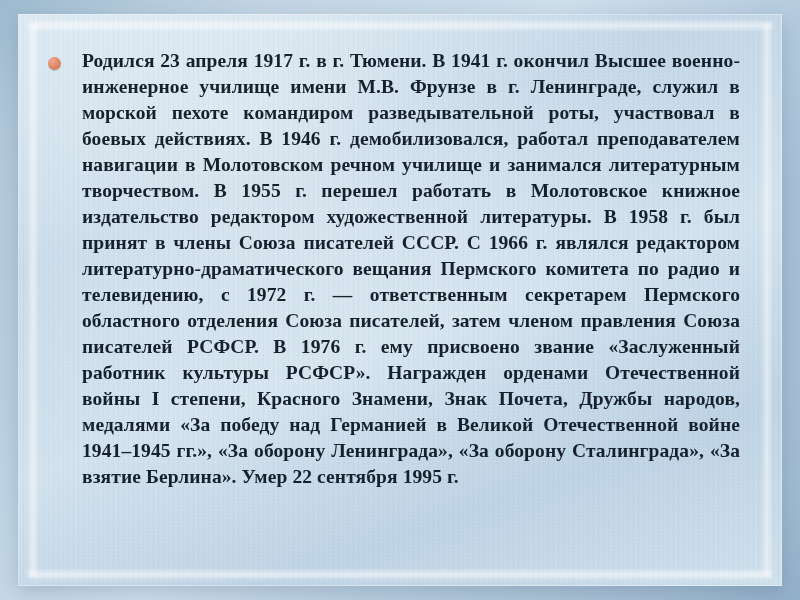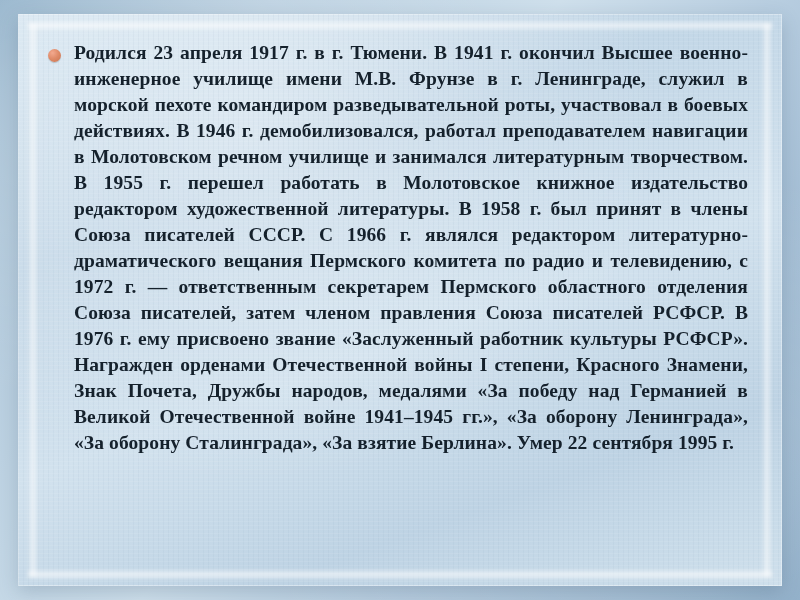--- a/index.html
+++ b/index.html
@@ -74,21 +74,21 @@
     position: absolute;
     left: 0;
     top: 9px;
     width: 13px;
     height: 13px;
     border-radius: 50%;
     background: radial-gradient(circle at 35% 30%, #f3a98f 0%, #e08c6a 45%, #c8734f 100%);
     box-shadow: 0 1px 1px rgba(0,0,0,0.18);
   }
   .body-text {
-    margin: 0;
+    margin: 8px;
     font-family: "Liberation Serif", serif;
     font-size: 19.5px;
     line-height: 26px;
     color: #15212c;
     text-align: justify;
     text-justify: inter-word;
     font-weight: 700;
     letter-spacing: 0.1px;
   }
 </style>

